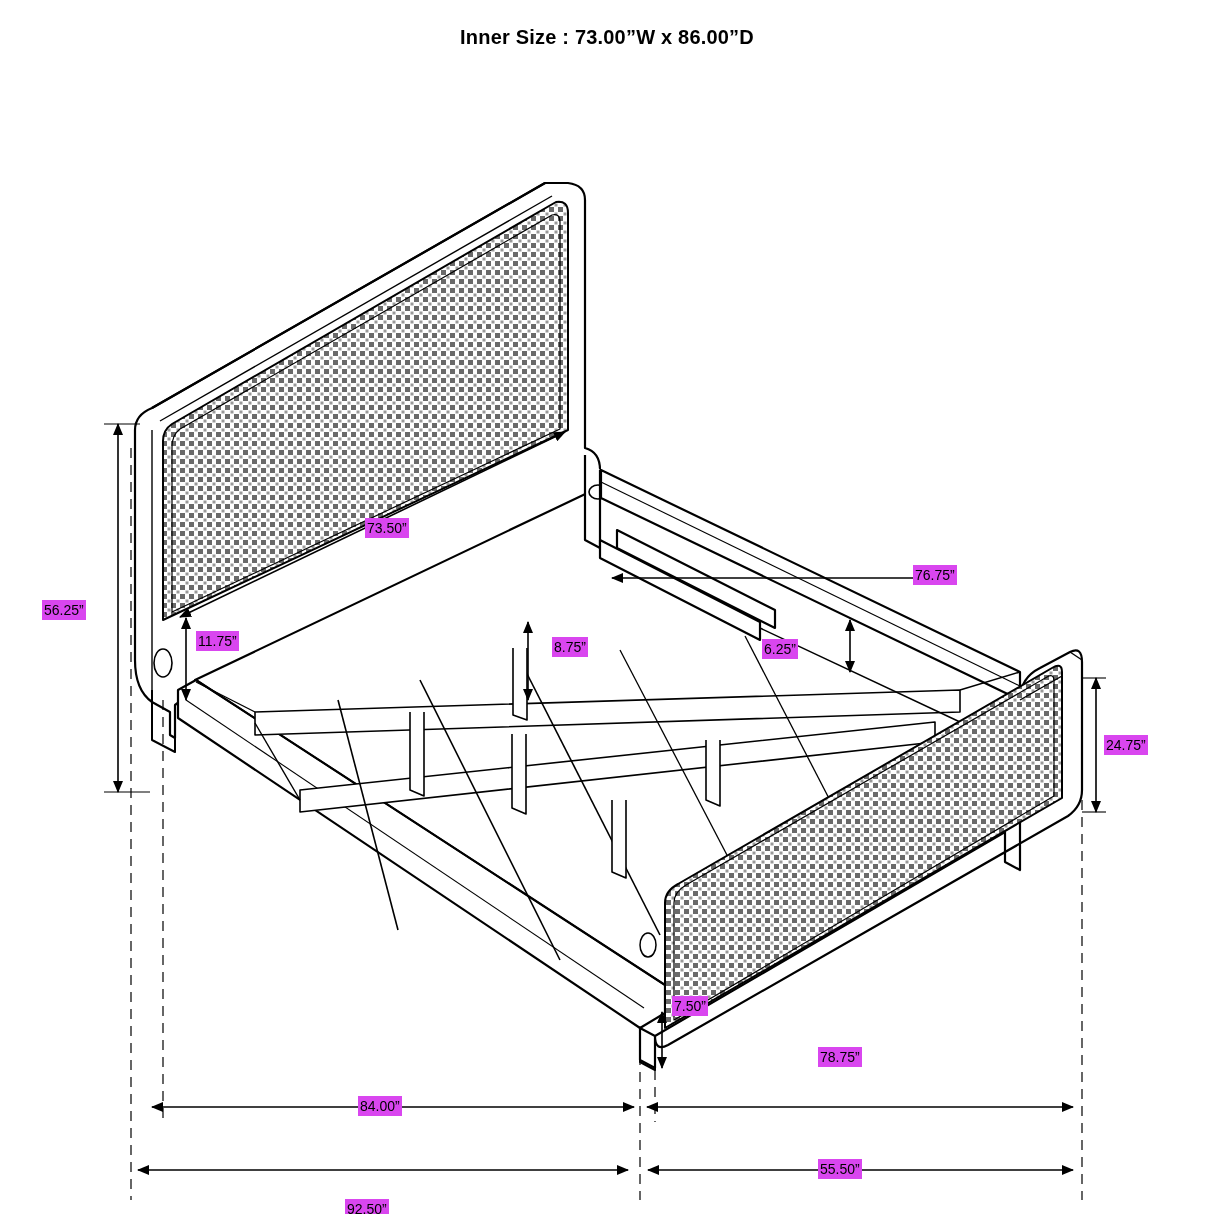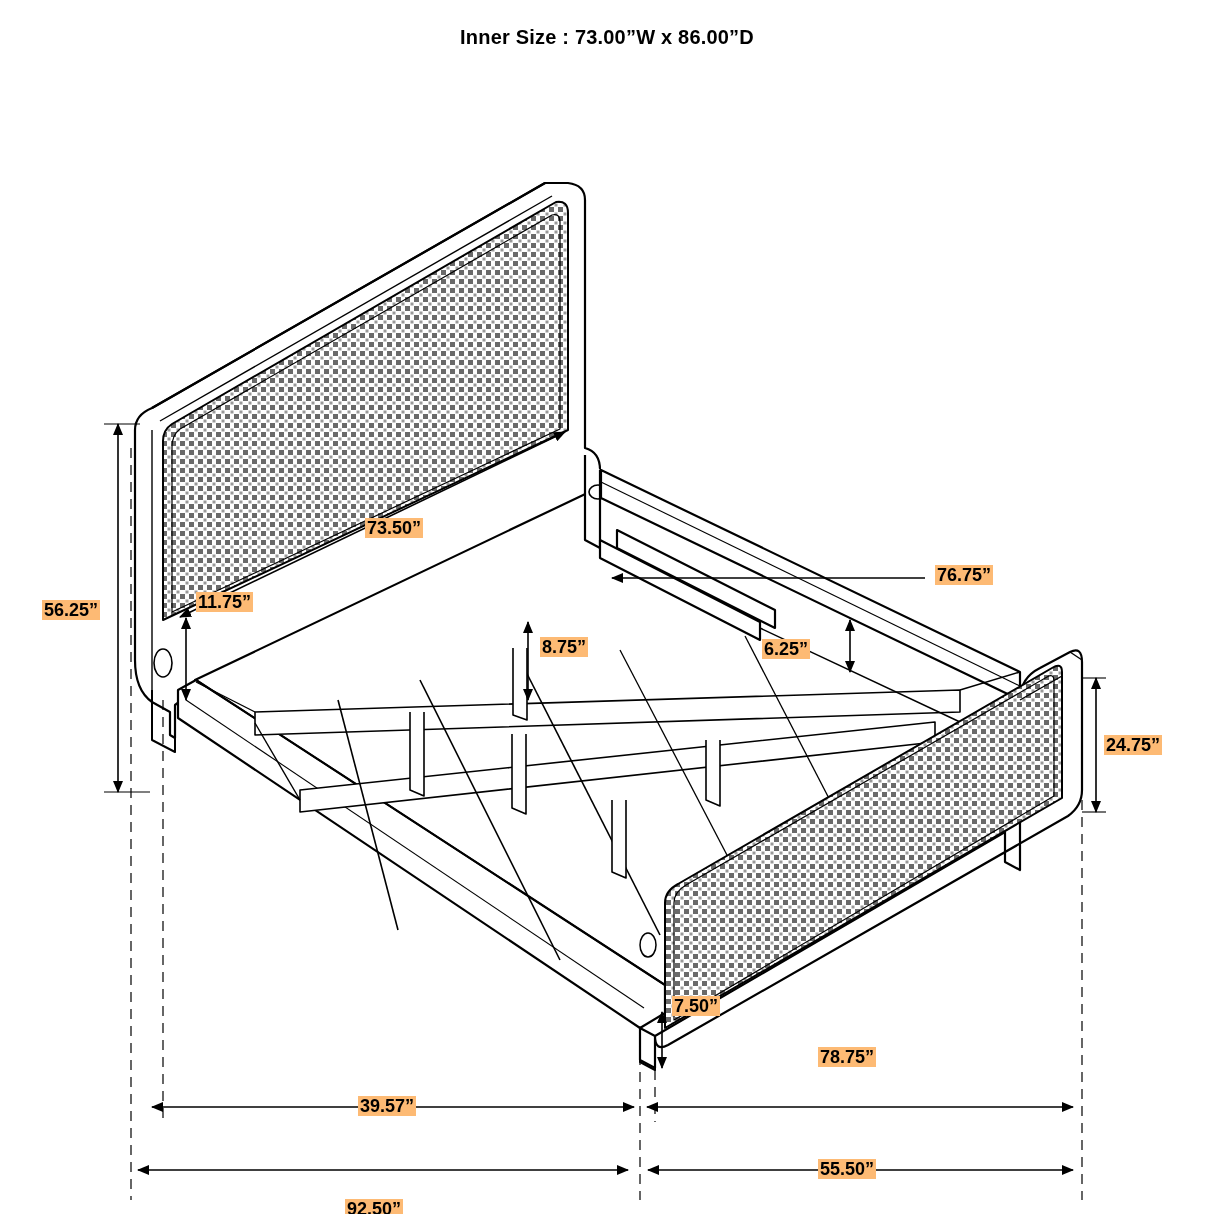--- a/index.html
+++ b/index.html
@@ -34,24 +34,24 @@
   }
   svg.canvas {
     position: absolute;
     left: 0;
     top: 0;
     width: 1214px;
     height: 1214px;
   }
   .dim-label {
     position: absolute;
-    font-size: 18px;
-    font-weight: bold;
+    font-size: 14px;
+    font-weight: normal;
     white-space: nowrap;
-    background: #fdba74;
+    background: #d946ef;
     padding: 0 2px;
     line-height: 20px;
   }
 </style>
 </head>
 <body>
 
 <div id="diagram-root">
 
   <div class="title">Inner Size : 73.00”W x 86.00”D</div>
@@ -187,33 +187,33 @@
       <line x1="138" y1="1170" x2="628" y2="1170" stroke-width="1.6" marker-start="url(#arrStart)" marker-end="url(#arrEnd)"></line>
 
       <line x1="648" y1="1170" x2="1073" y2="1170" stroke-width="1.6" marker-start="url(#arrStart)" marker-end="url(#arrEnd)"></line>
     </g>
   </svg>
 
   <div class="dim-label" style="left:42px; top:600px;">56.25”</div>
 
   <div class="dim-label" style="left:365px; top:518px;">73.50”</div>
 
-  <div class="dim-label" style="left:196px; top:592px;">11.75”</div>
-
-  <div class="dim-label" style="left:540px; top:637px;">8.75”</div>
+  <div class="dim-label" style="left:196px; top:631px;">11.75”</div>
+
+  <div class="dim-label" style="left:552px; top:637px;">8.75”</div>
 
   <div class="dim-label" style="left:762px; top:639px;">6.25”</div>
 
-  <div class="dim-label" style="left:935px; top:565px;">76.75”</div>
+  <div class="dim-label" style="left:913px; top:565px;">76.75”</div>
 
   <div class="dim-label" style="left:1104px; top:735px;">24.75”</div>
 
   <div class="dim-label" style="left:672px; top:996px;">7.50”</div>
 
-  <div class="dim-label" style="left:358px; top:1096px;">39.57”</div>
+  <div class="dim-label" style="left:358px; top:1096px;">84.00”</div>
 
   <div class="dim-label" style="left:818px; top:1047px;">78.75”</div>
 
   <div class="dim-label" style="left:345px; top:1159px;margin-top:40px;">92.50”</div>
 
   <div class="dim-label" style="left:818px; top:1159px;">55.50”</div>
 
 </div>
 
 </body></html>

